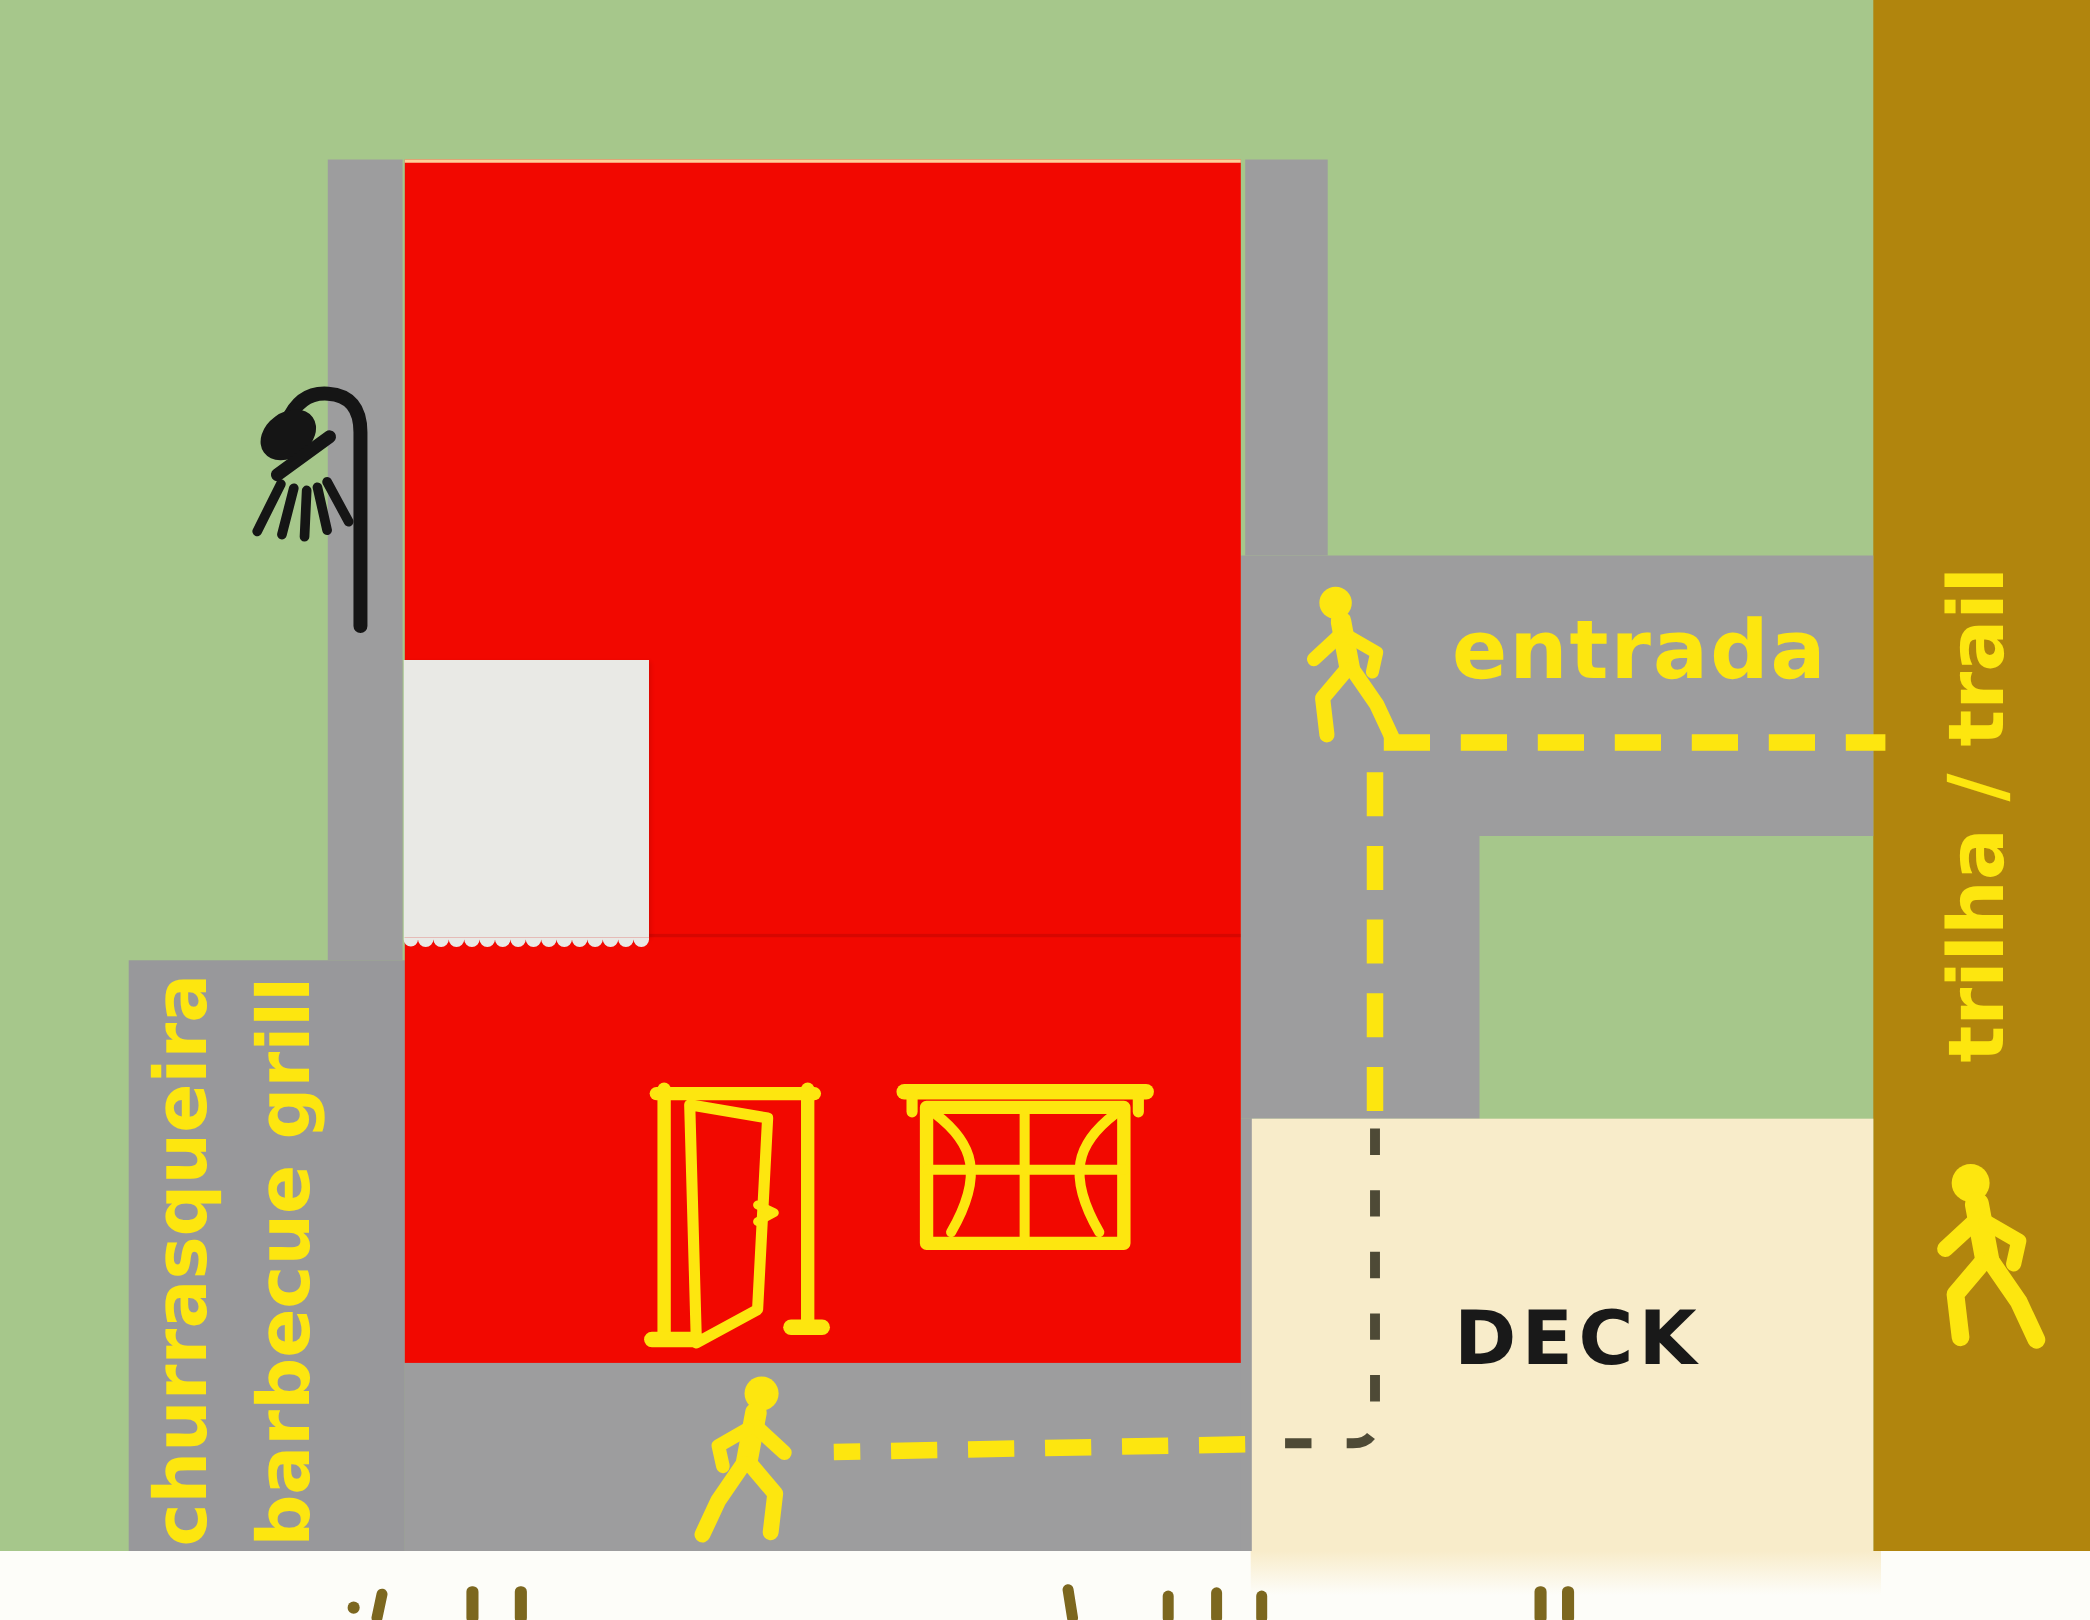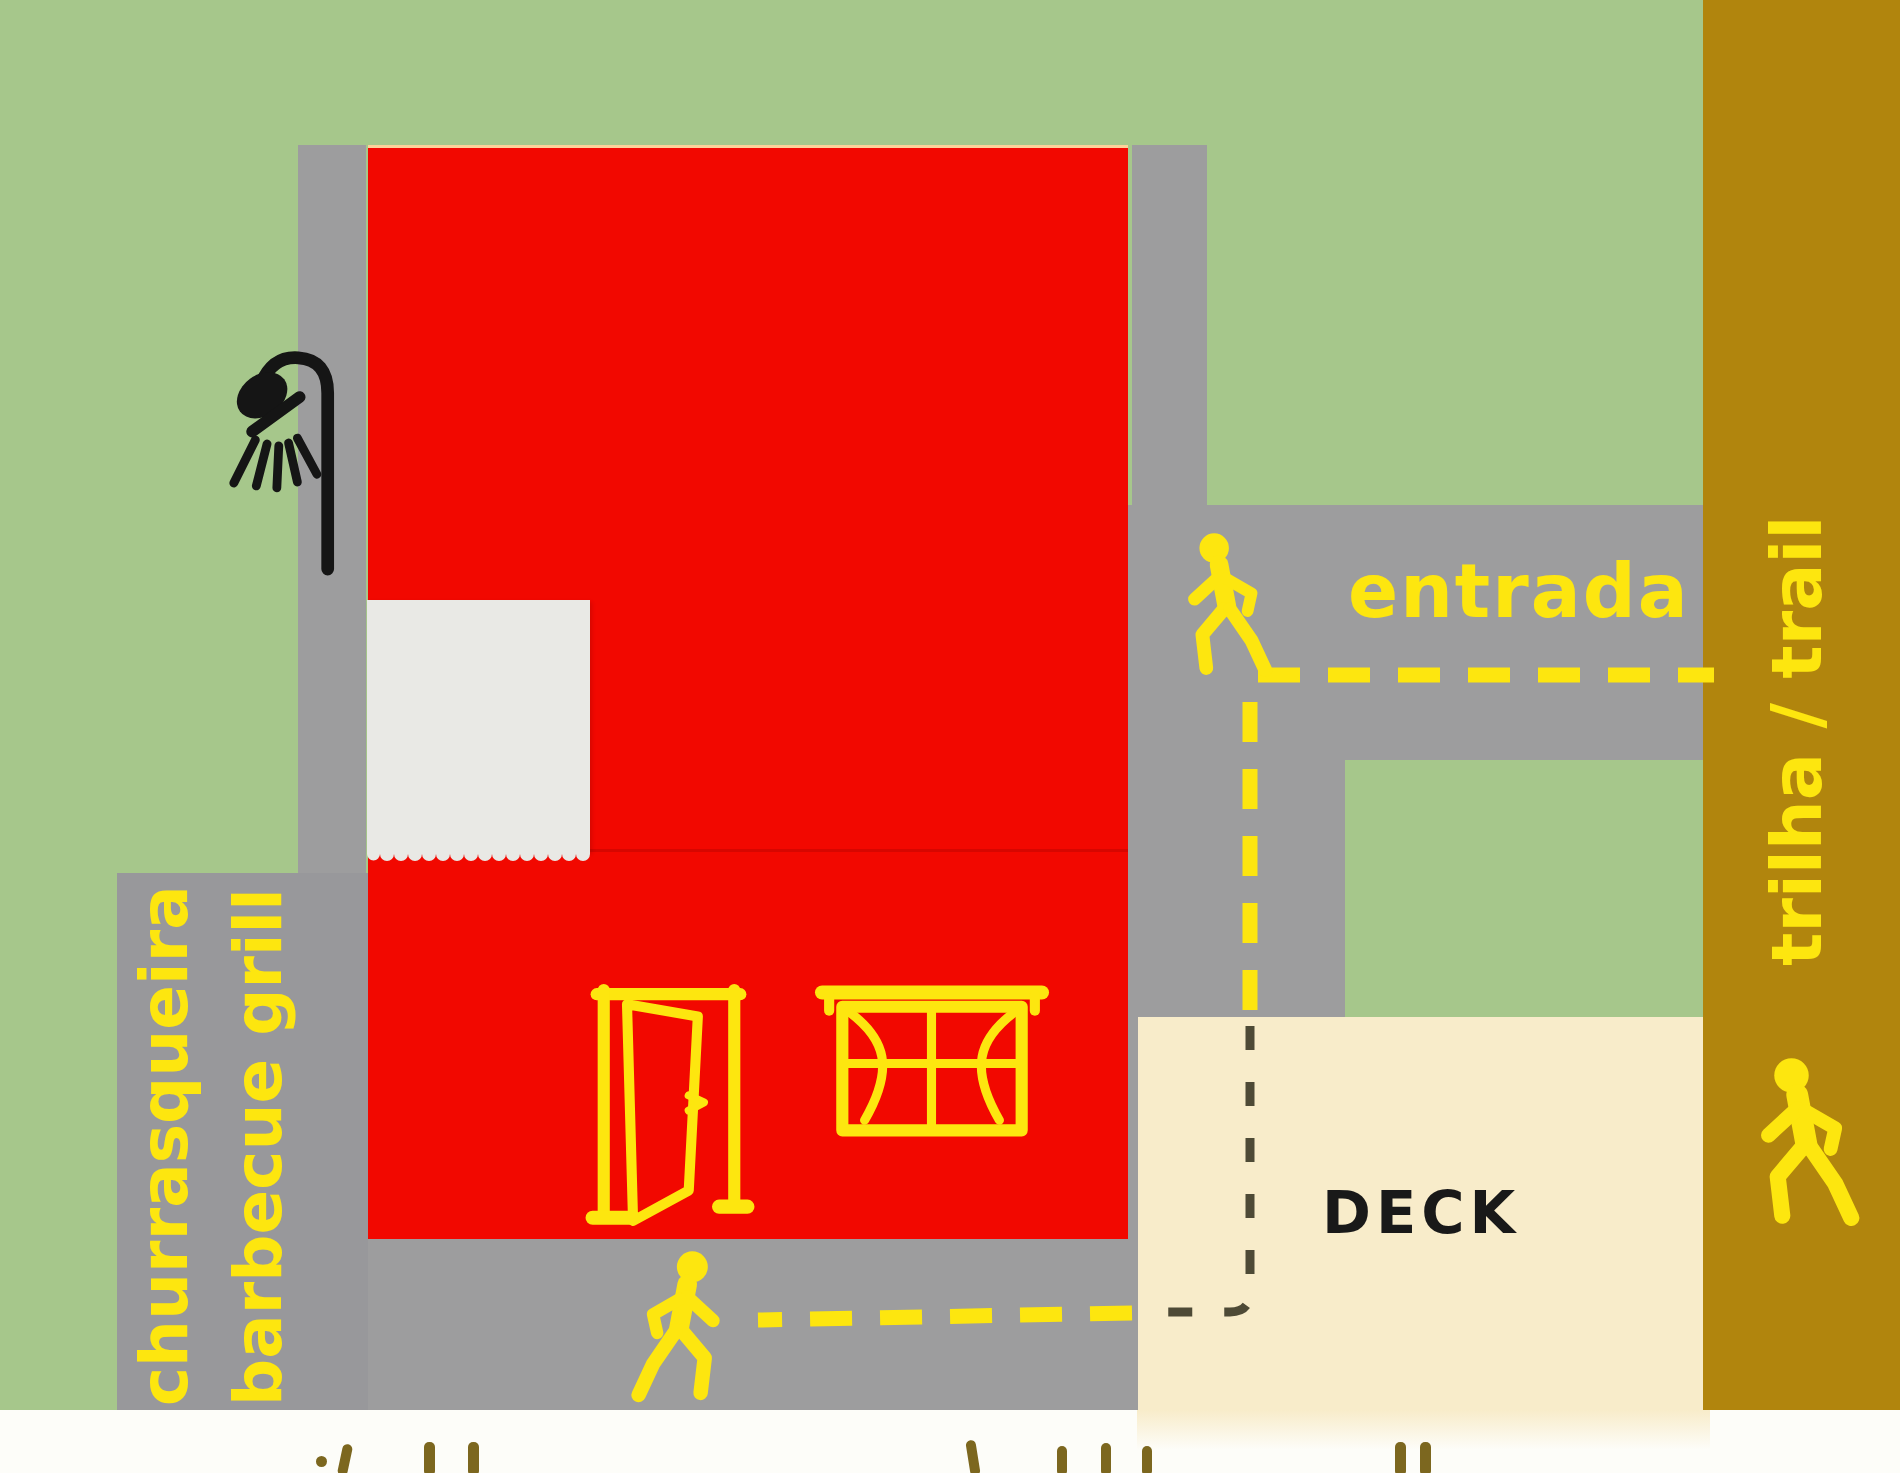--- a/index.html
+++ b/index.html
@@ -29,22 +29,22 @@
   #gray-left-strip{left:298px;top:145px;width:68px;height:728px;}
   #gray-bbq-block{left:117px;top:873px;width:251px;height:537px;}
   #gray-bottom-path{left:368px;top:1236px;width:770px;height:174px;}
   #gray-right-top{left:1132px;top:145px;width:75px;height:360px;}
   #gray-entrada-path{left:1128px;top:505px;width:575px;height:255px;}
   #gray-mid-band{left:1128px;top:760px;width:217px;height:257px;}
   #gray-deck-sliver{left:1128px;top:1017px;width:12px;height:393px;}
 
   
   .lbl{font-weight:bold;color:var(--yellow,#fde60f);white-space:nowrap;}
-  #entrada-label{left:1348px;top:548px;font-size:74px;letter-spacing:2px;text-align:right;}
-  #deck-label{left:1322px;top:1178px;font-size:59px;letter-spacing:5px;
+  #entrada-label{left:1320px;top:548px;font-size:74px;letter-spacing:2px;text-align:right;}
+  #deck-label{left:1322px;top:1178px;font-size:68px;letter-spacing:5px;
      color:var(--ink,#191919);font-weight:bold;}
   .vlabel{transform:rotate(-90deg);transform-origin:0 0;font-weight:bold;
      color:var(--yellow,#fde60f);white-space:nowrap;}
   #churrasqueira-label{left:126px;top:1406px;width:540px;font-size:66px;}
   #barbecue-label{left:220px;top:1406px;width:540px;font-size:66px;}
   #trail-label{left:1756px;top:966px;width:580px;font-size:70px;}
 
   
   .frag{position:absolute;background:var(--frag,#7c671f);border-radius:5px;}
 

